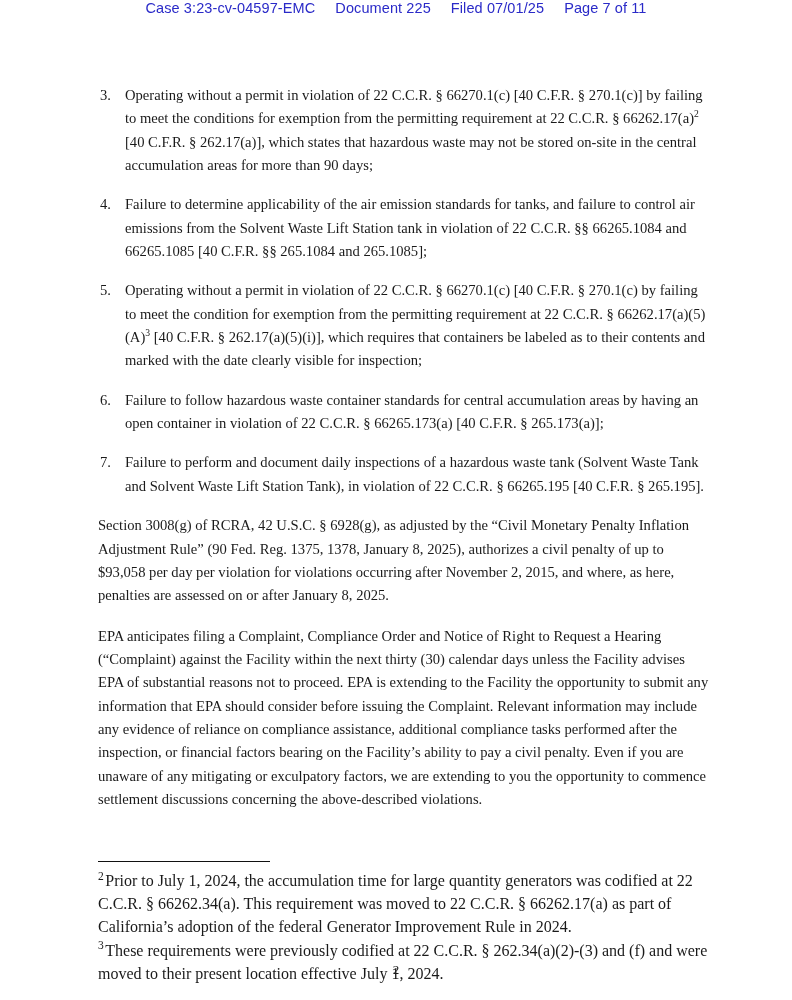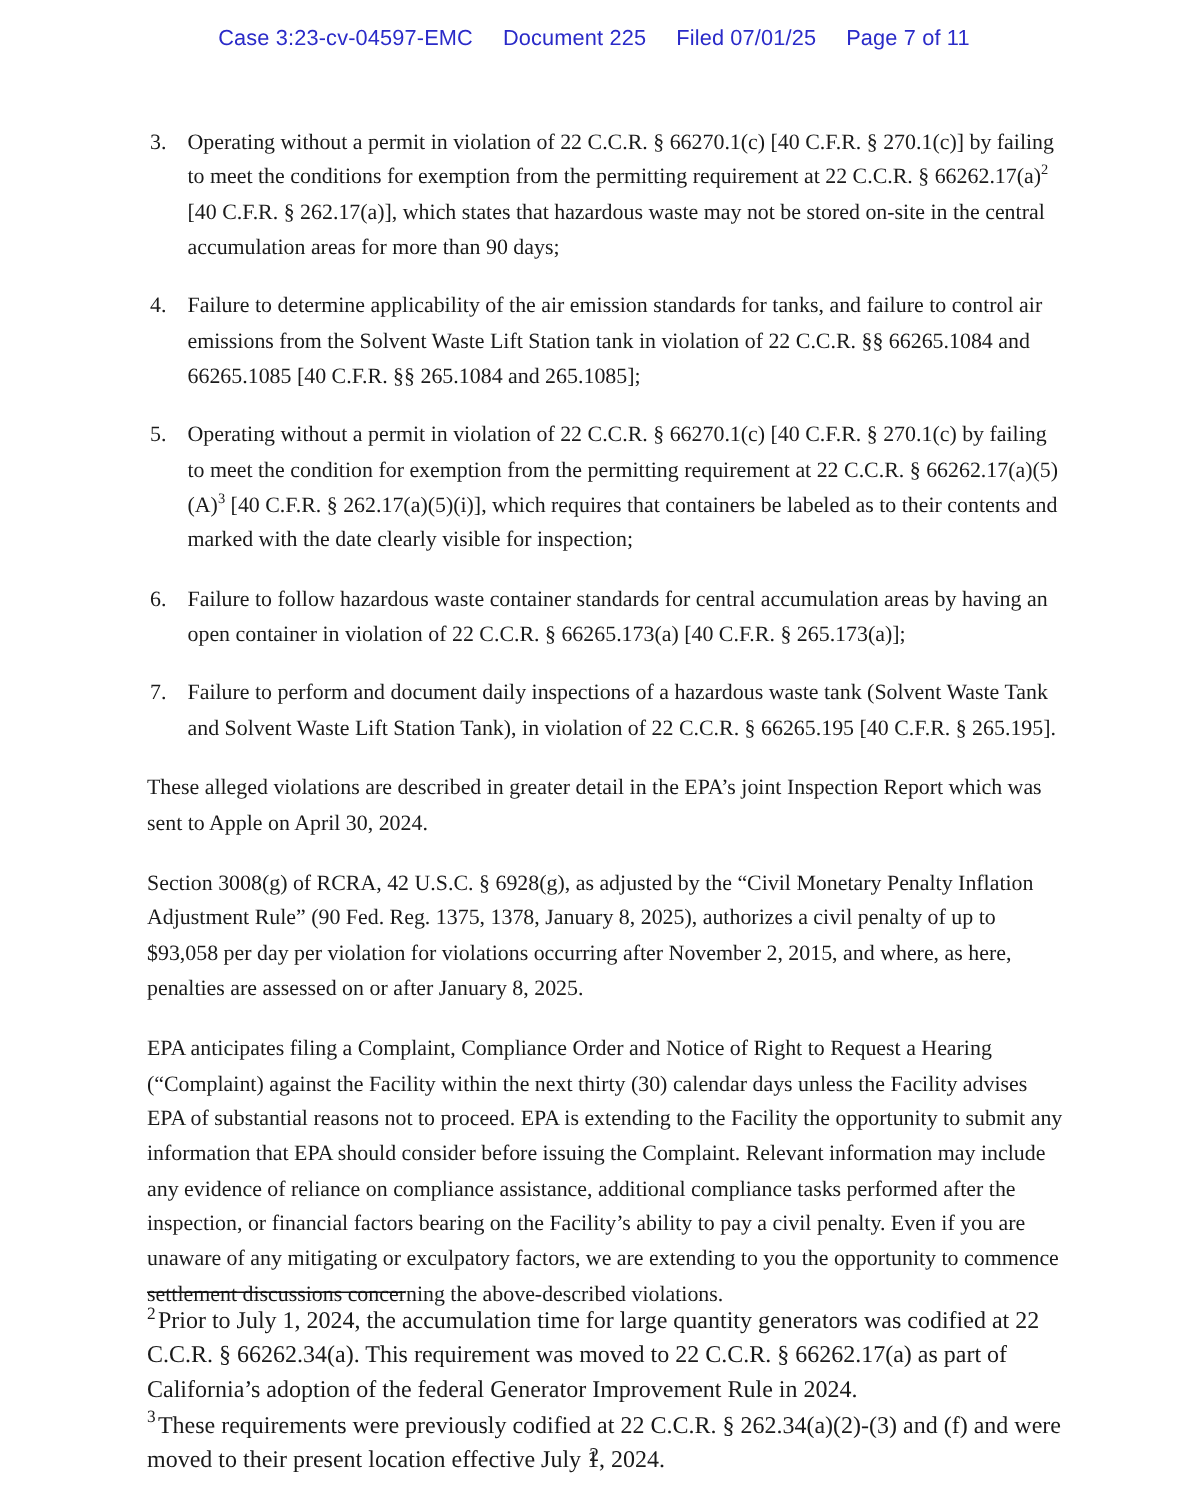--- a/index.html
+++ b/index.html
@@ -16,21 +16,21 @@
     width: 792px;
     height: 1000px;
     background: #ffffff;
     overflow: hidden;
     box-sizing: border-box;
   }
 
   
   .ecf-header {
     position: absolute;
-    top: 18px;
+    top: 0;
     left: 0;
     width: 792px;
     text-align: center;
     color: #2a2ac8;
     font-family: "Liberation Sans", "DejaVu Sans", sans-serif;
     font-size: 14.5px;
     letter-spacing: 0.1px;
     white-space: nowrap;
   }
   .ecf-header span.seg {
@@ -158,21 +158,20 @@
         <span class="itemtext"><span>Failure to follow hazardous waste container standards for central accumulation areas by having an open container in violation of 22 C.C.R. § 66265.173(a) [40 C.F.R. § 265.173(a)];</span></span>
       </li>
 
       <li class="numitem">
         <span class="marker">7.</span>
         <span class="itemtext"><span>Failure to perform and document daily inspections of a hazardous waste tank (Solvent Waste Tank and Solvent Waste Lift Station Tank), in violation of 22 C.C.R. § 66265.195 [40 C.F.R. § 265.195].</span></span>
       </li>
 
     </ol>
 
-    <p class="para">These alleged violations are described in greater detail in the EPA’s joint Inspection Report which was sent to Apple on April 30, 2024.</p>
     <p class="para">Section 3008(g) of RCRA, 42 U.S.C. § 6928(g), as adjusted by the “Civil Monetary Penalty Inflation Adjustment Rule” (90 Fed. Reg. 1375, 1378, January 8, 2025), authorizes a civil penalty of up to $93,058 per day per violation for violations occurring after November 2, 2015, and where, as here, penalties are assessed on or after January 8, 2025.</p>
     <p class="para">EPA anticipates filing a Complaint, Compliance Order and Notice of Right to Request a Hearing (“Complaint) against the Facility within the next thirty (30) calendar days unless the Facility advises EPA of substantial reasons not to proceed. EPA is extending to the Facility the opportunity to submit any information that EPA should consider before issuing the Complaint. Relevant information may include any evidence of reliance on compliance assistance, additional compliance tasks performed after the inspection, or financial factors bearing on the Facility’s ability to pay a civil penalty. Even if you are unaware of any mitigating or exculpatory factors, we are extending to you the opportunity to commence settlement discussions concerning the above-described violations.</p>
 
   </div>
 
   <div class="footnote-rule"></div>
 
   <div class="footnotes">
     <p class="footnote"><span class="fnmark">2</span><span>Prior to July 1, 2024, the accumulation time for large quantity generators was codified at 22 C.C.R. § 66262.34(a). This requirement was moved to 22 C.C.R. § 66262.17(a) as part of California’s adoption of the federal Generator Improvement Rule in 2024.</span></p>
     <p class="footnote"><span class="fnmark">3</span><span>These requirements were previously codified at 22 C.C.R. § 262.34(a)(2)-(3) and (f) and were moved to their present location effective July 1, 2024.</span></p>

